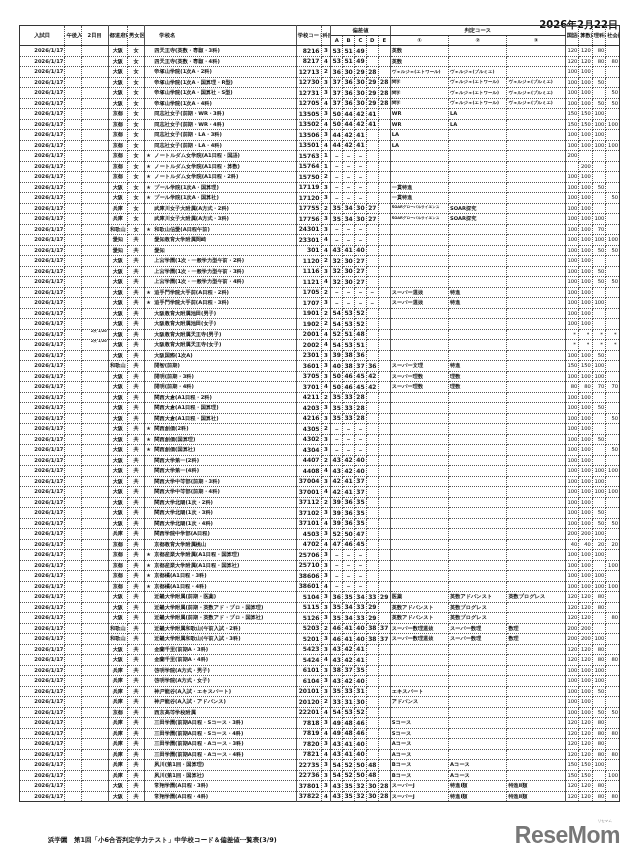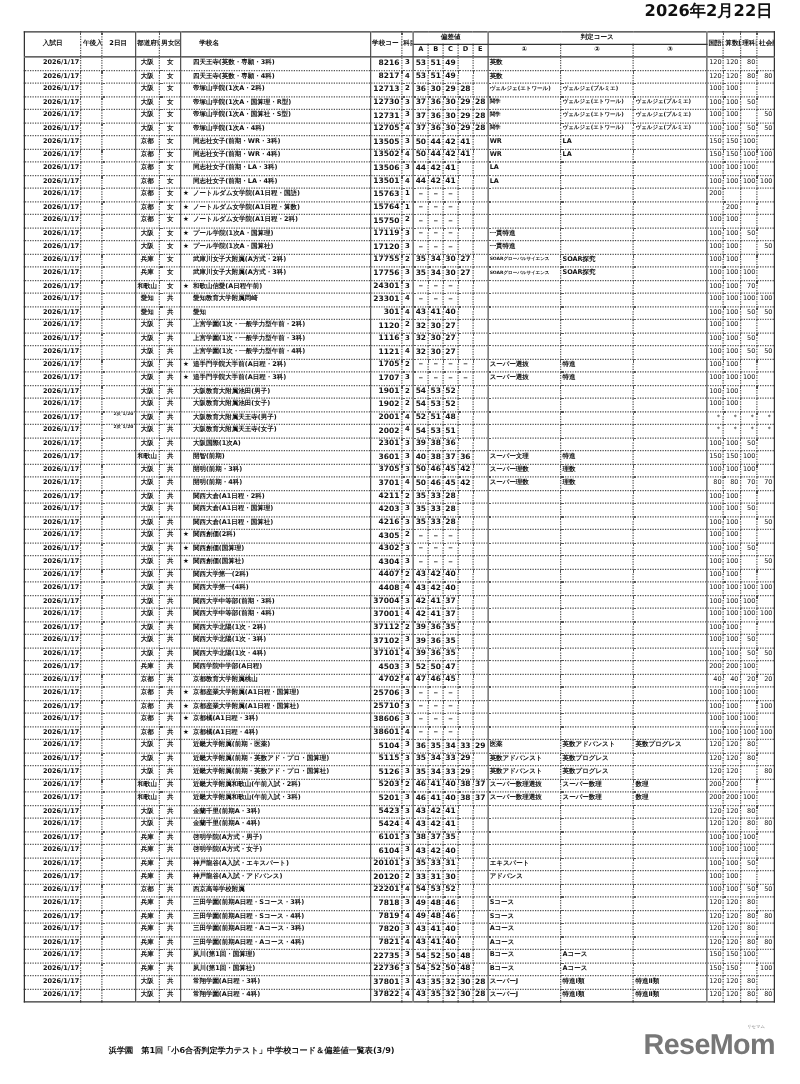--- a/index.html
+++ b/index.html
@@ -1,31 +1,31 @@
 <!DOCTYPE html>
 <html><head>
 <meta charset="utf-8">
 <style>
   html,body{margin:0;padding:0;background:#fff;}
   body{width:640px;height:867px;position:relative;overflow:hidden;font-family:"DejaVu Sans",sans-serif;color:#111;}
-  .date{position:absolute;right:22px;top:0;font-size:13px;font-weight:bold;}
+  .date{position:absolute;right:22px;top:18px;font-size:10px;font-weight:bold;}
   table{position:absolute;left:19px;top:25px;border-collapse:collapse;table-layout:fixed;width:601px;border:1.5px solid #333;}
   th,td{font-size:5.2px;line-height:1;padding:0 1px;white-space:nowrap;overflow:hidden;border-right:1px dotted #555;border-bottom:1px dotted #555;height:9.5px;font-weight:bold;}
   thead th{border-bottom:1.5px solid #333;height:9px;text-align:center;font-size:5.3px;}
   .c-date{text-align:right;}
   .c-pref,.c-sex{text-align:center;}
   .c-code{text-align:right;font-size:6px;}
   .c-num{text-align:center;font-size:5.5px;}
   .c-dev{text-align:center;font-size:6px;}
   .c-pt{text-align:right;font-weight:normal;}
   .c-course{text-align:left;font-weight:bold;}
   .thick-r{border-right:1.5px solid #555;}
   .star{display:inline-block;width:8px;}
   .pm{font-size:3.5px;vertical-align:top;}
-  .footer{position:absolute;left:48px;top:836px;font-size:6.5px;font-weight:bold;margin-left:39px;}
+  .footer{position:absolute;left:48px;top:836px;font-size:6.5px;font-weight:bold;}
   .logo{position:absolute;right:20px;top:822px;font-family:"Liberation Sans",sans-serif;font-size:23px;font-weight:bold;color:#777;letter-spacing:-0.5px;}
   .logo-sub{position:absolute;right:28px;top:819px;font-size:3.5px;color:#777;}
 </style>
 </head>
 <body>
 
 <div class="date">2026年2月22日</div>
 
 <table>
   <colgroup>

